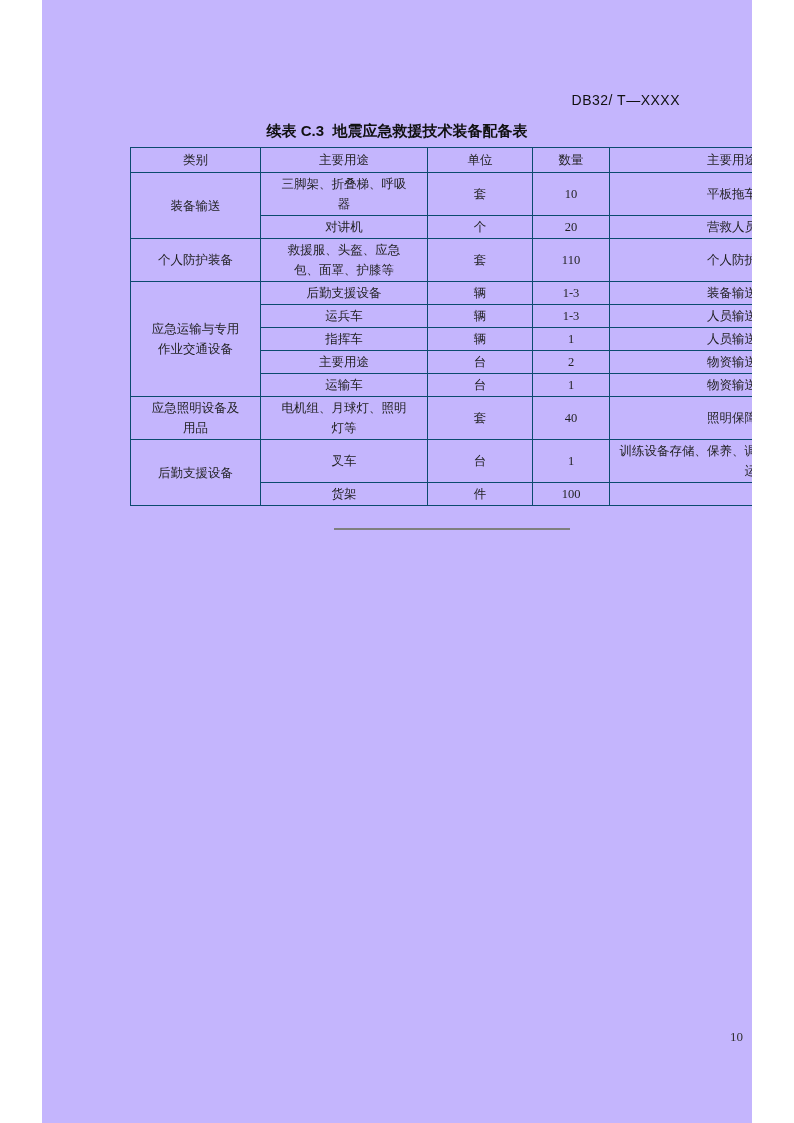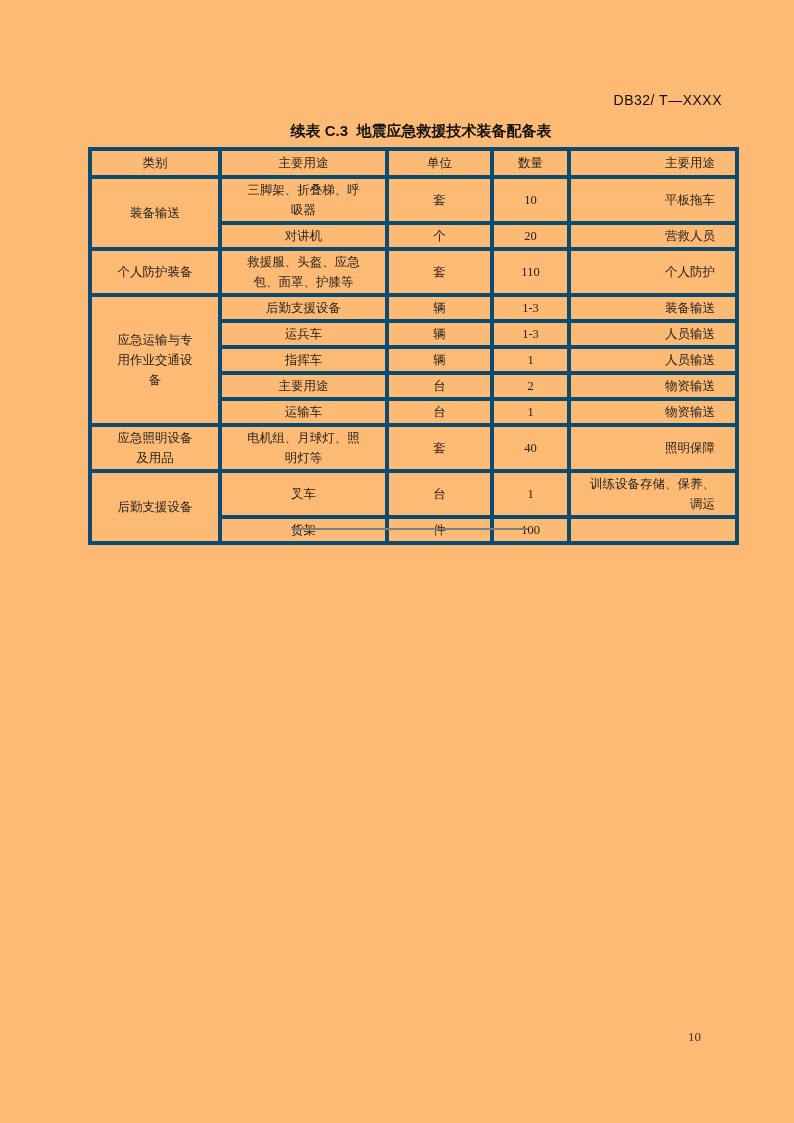--- a/index.html
+++ b/index.html
@@ -2,24 +2,24 @@
 <html><head>
 <meta charset="utf-8">
 <style>
   html, body {
     margin: 0;
     padding: 0;
     background: #ffffff;
   }
   .page {
     position: relative;
-    width: 794px;
+    width: 710px;
     height: 1123px;
     margin: 0 auto;
-    background: #fdba74;
+    background: #c4b5fd;
     overflow: hidden;
     font-family: "Liberation Serif", "DejaVu Serif", serif;
     color: #1f1f1f;
   }
   .doc-code {
     position: absolute;
     top: 92px;
     right: 72px;
     font-family: "Liberation Sans", "DejaVu Sans", sans-serif;
     font-size: 14px;
@@ -32,33 +32,32 @@
     top: 121px;
     left: 0;
     width: 100%;
     text-align: center;
     font-family: "Liberation Sans", "DejaVu Sans", sans-serif;
     font-weight: bold;
     font-size: 15px;
     line-height: 20px;
     color: #111111;
     white-space: pre;
-    margin-left: 24px;
   }
   table.equip {
     position: absolute;
     left: 88px;
     top: 147px;
     width: 647px;
     border-collapse: collapse;
     table-layout: fixed;
   }
   table.equip th,
   table.equip td {
-    border: 4px solid #0c4a6e;
+    border: 1px solid #0c4a6e;
     font-size: 12.5px;
     line-height: 20px;
     font-weight: normal;
     padding: 1px 20px;
     text-align: center;
     vertical-align: middle;
     overflow: hidden;
   }
   table.equip tr.head-row th {
     height: 22px;

